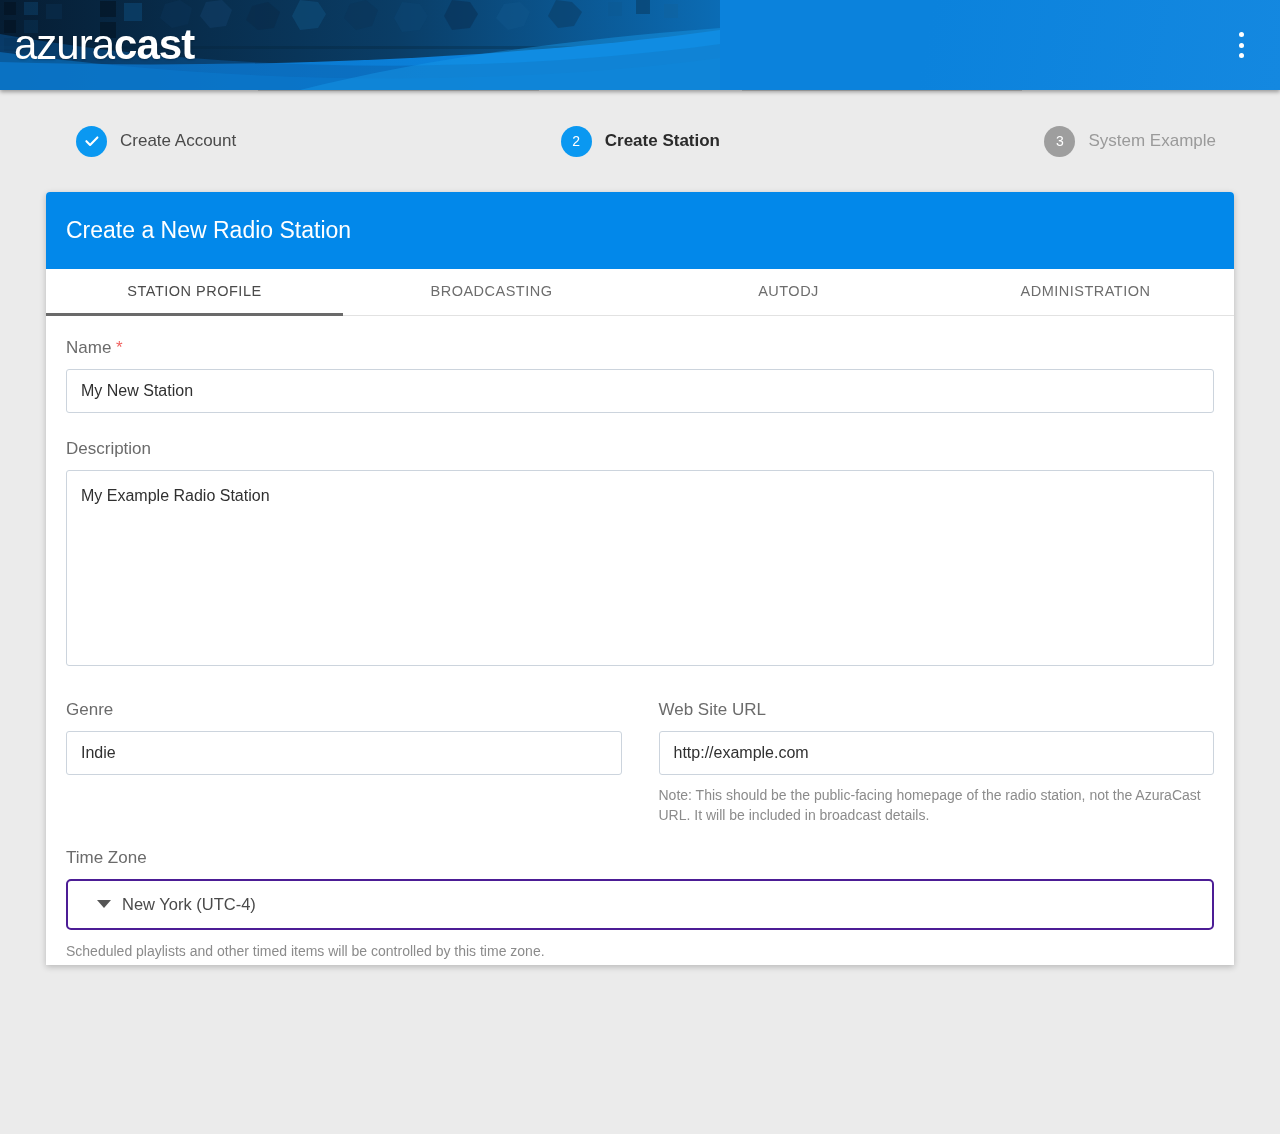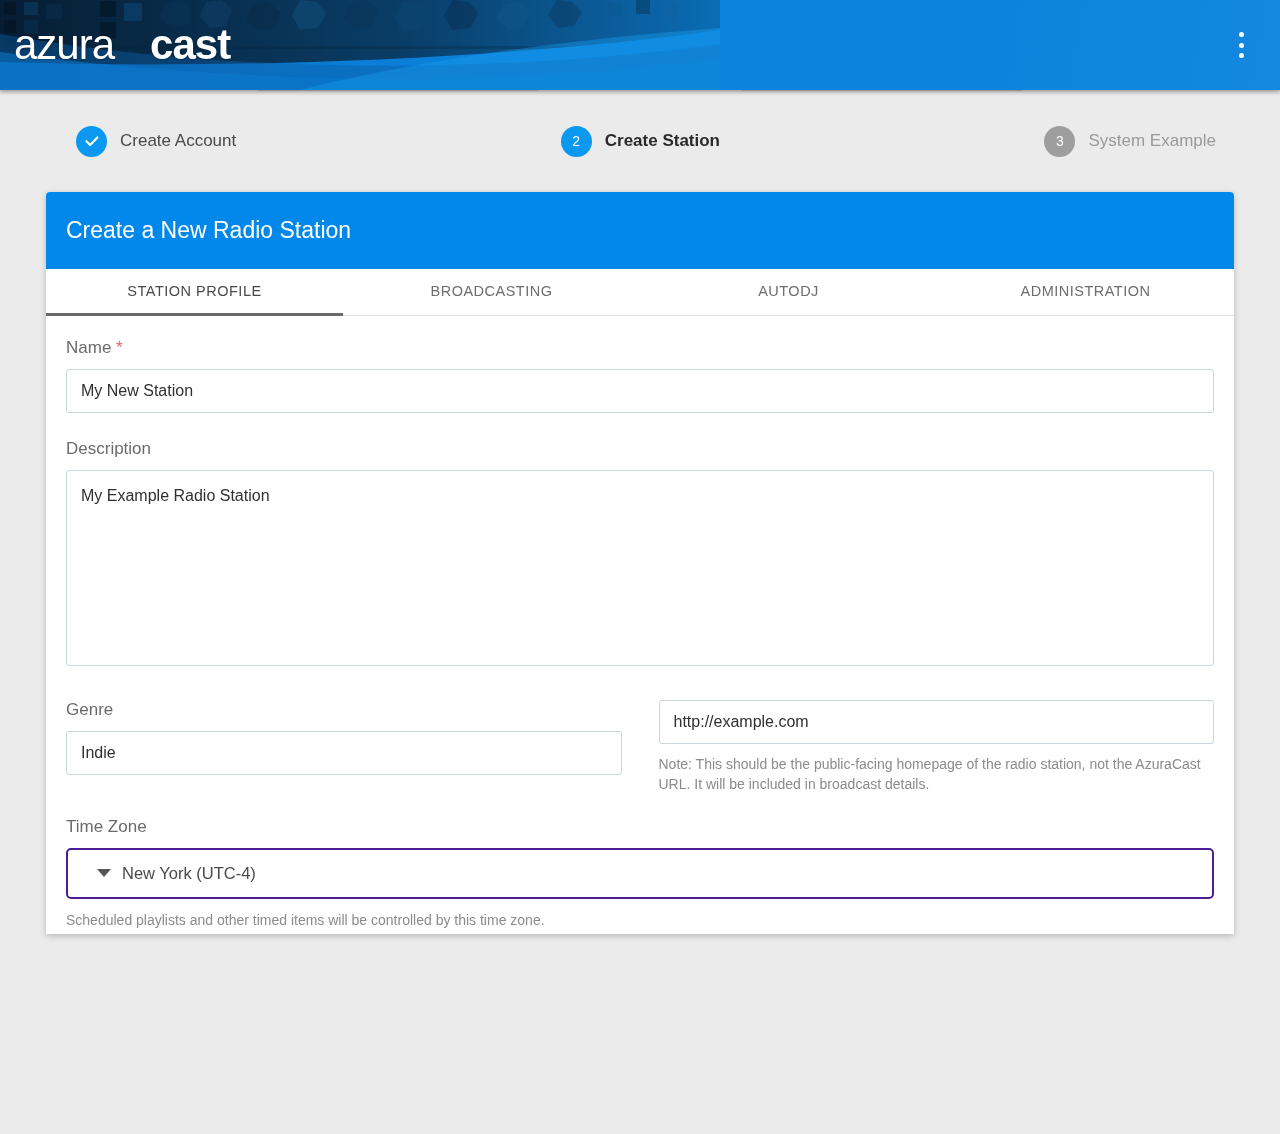--- a/index.html
+++ b/index.html
@@ -33,21 +33,21 @@
     left: 14px;
     top: 50%;
     transform: translateY(-50%);
     font-size: 42px;
     line-height: 42px;
     color: #ffffff;
     letter-spacing: -1px;
     z-index: 5;
     text-shadow: 0 1px 2px rgba(0,0,0,.25);
   }
-  .hdr-logo .b { font-weight: bold; margin-left: 36px; }
+  .hdr-logo .b { font-weight: bold; }
   .hdr-logo .l { font-weight: normal; }
   .kebab {
     position: absolute;
     right: 28px;
     top: 50%;
     transform: translateY(-50%);
     width: 22px;
     height: 26px;
     display: flex;
     flex-direction: column;
@@ -333,20 +333,21 @@
       <label class="flabel">Description</label>
       <textarea class="inp" style="">My Example Radio Station</textarea>
     </div>
 
     <div class="row">
       <div class="col">
         <label class="flabel">Genre</label>
         <input class="inp" type="text" value="Indie" style="">
       </div>
       <div class="col">
+        <label class="flabel">Web Site URL</label>
         <input class="inp" type="text" value="http://example.com" style="">
         <div class="help">Note: This should be the public-facing homepage of the radio station, not the AzuraCast URL. It will be included in broadcast details.</div>
       </div>
     </div>
 
     <div class="tz-block">
       <label class="flabel">Time Zone</label>
       <div class="select-wrap">
         <span class="caret"></span>
         <span class="select-value">New York (UTC-4)</span>

